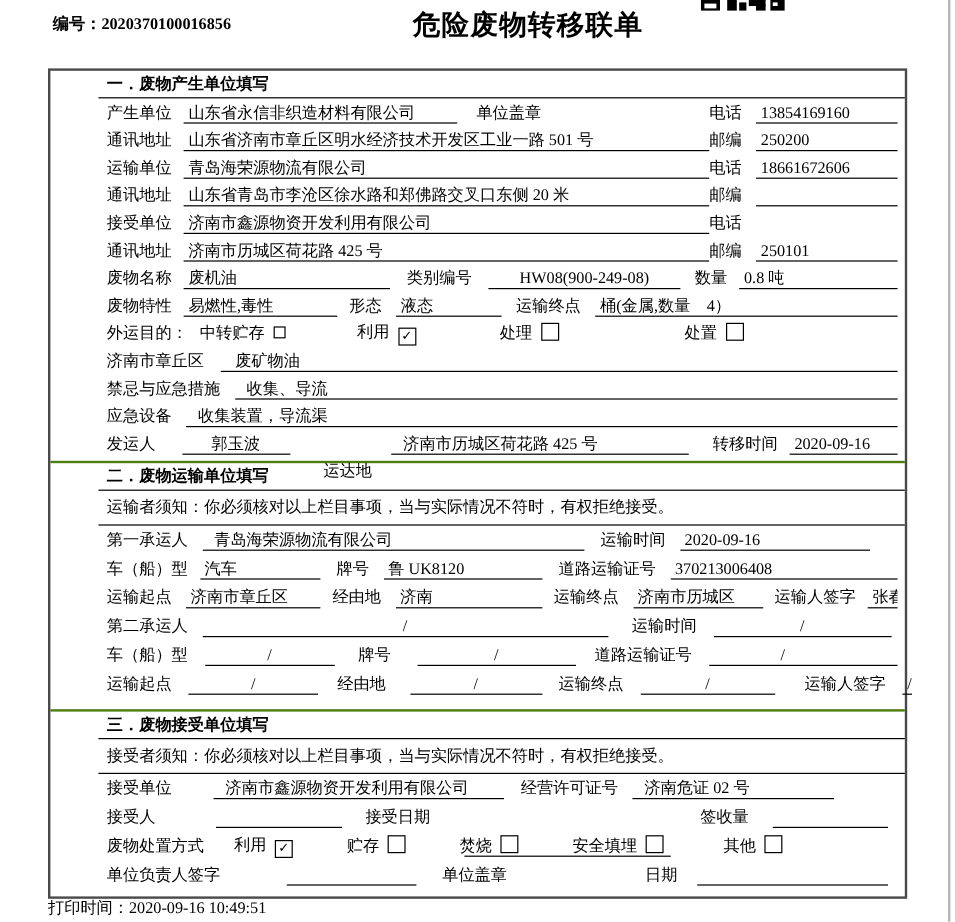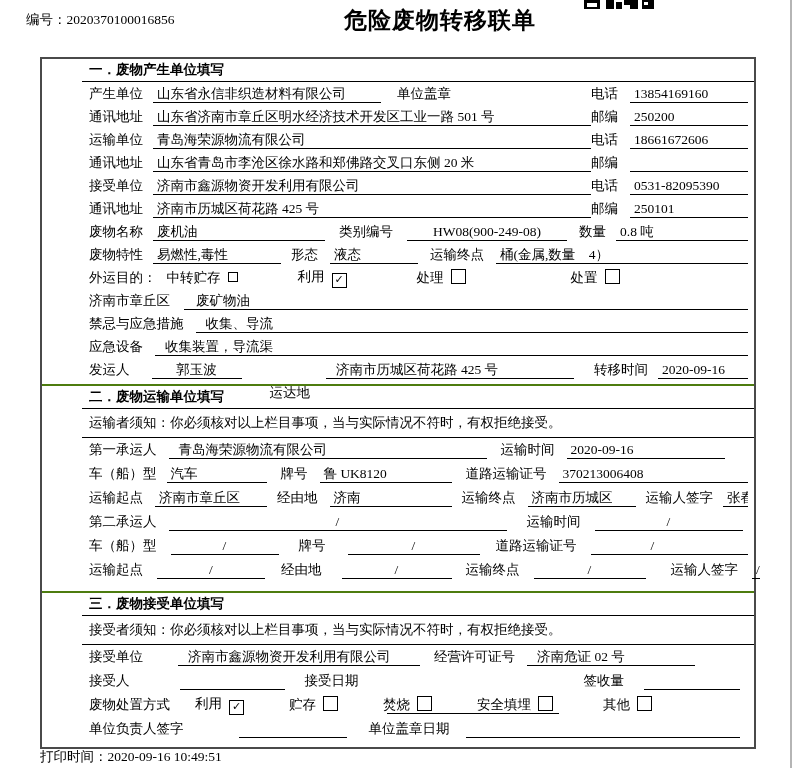--- a/index.html
+++ b/index.html
@@ -2,21 +2,21 @@
 <html><head>
 <meta charset="utf-8">
 <style>
   html,body{margin:0;padding:0;}
   body{
     width:796px;height:768px;background:#fff;position:relative;overflow:hidden;
     font-family:"Liberation Serif","DejaVu Serif",serif;
     font-size:13.5px;color:#000;
   }
   .page-edge{position:absolute;left:790px;top:0;width:2px;height:768px;background:#b5b5b5;}
-  .serial{position:absolute;left:26px;top:11px;white-space:nowrap;}
+  .serial{position:absolute;left:44px;top:11px;white-space:nowrap;font-weight:bold;}
   .doc-title{position:absolute;left:344px;top:5px;font-size:23px;font-weight:bold;
     font-family:"Liberation Sans","DejaVu Sans",sans-serif;letter-spacing:1px;white-space:nowrap;text-align:center;}
   .qr{position:absolute;left:584px;top:0;}
   .form-table{position:absolute;left:40px;top:57px;width:716px;border:2px solid #4a4a4a;background:#fff;box-sizing:border-box;}
   .sec{box-sizing:border-box;padding-left:40px;}
   .sec-div{border-top:2px solid #4d7c0f;}
   .sec-h{font-family:"Liberation Sans","DejaVu Sans",sans-serif;font-weight:bold;font-size:13.5px;
     height:22px;line-height:22px;padding-left:7px;border-bottom:1px solid #000;}
   .note{height:28px;line-height:28px;border-bottom:1px solid #000;padding-left:7px;white-space:nowrap;}
   .row{display:flex;align-items:center;height:23px;padding:0 4px 0 7px;}
@@ -29,21 +29,21 @@
      padding:0 4px;box-sizing:border-box;flex:none;overflow:hidden;}
   .grow{flex:1 1 auto;}
   .ctr{text-align:center;}
   .lp{display:flex;align-items:center;width:502px;flex:0 0 502px;}
   .lp .lbl{margin-right:10px;}
   .ml10{margin-left:10px;} .ml12{margin-left:12px;} .ml14{margin-left:14px;}
   .ml16{margin-left:16px;} .ml20{margin-left:20px;} .ml22{margin-left:22px;}
   .ml25{margin-left:25px;} .ml28{margin-left:28px;margin-top:47px;} .ml35{margin-left:35px;}
   .ml45{margin-left:45px;} .ml50{margin-left:50px;} .ml55{margin-left:55px;}
   .ml60{margin-left:60px;} .ml70{margin-left:70px;} .ml105{margin-left:105px;}
-  .ml115{}
+  .ml115{margin-left:115px;}
   .mr2{margin-right:2px;} .mr10{margin-right:10px;} .mr12{margin-right:12px;}
   .cb{display:inline-block;width:13px;height:13px;border:1px solid #000;margin-left:7px;
       font-size:11px;line-height:12px;text-align:center;vertical-align:-2px;
       font-family:"DejaVu Sans",sans-serif;}
   .cb.sm{width:8px;height:8px;vertical-align:0;}
   .opt{white-space:nowrap;flex:none;}
   .footer{position:absolute;left:40px;top:748px;white-space:nowrap;}
 </style>
 </head>
 <body>
@@ -106,21 +106,20 @@
       <span class="lbl mr12">邮编</span>
       <span class="u grow mr2"></span>
     </div>
 
     <div class="row">
       <div class="lp">
         <span class="lbl">接受单位</span>
         <span class="u grow">济南市鑫源物资开发利用有限公司</span>
       </div>
       <span class="lbl mr12">电话</span>
-      <span class="u grow mr2">0531-82095390</span>
     </div>
 
     <div class="row">
       <div class="lp">
         <span class="lbl">通讯地址</span>
         <span class="u grow">济南市历城区荷花路 425 号</span>
       </div>
       <span class="lbl mr12">邮编</span>
       <span class="u grow mr2">250101</span>
     </div>

